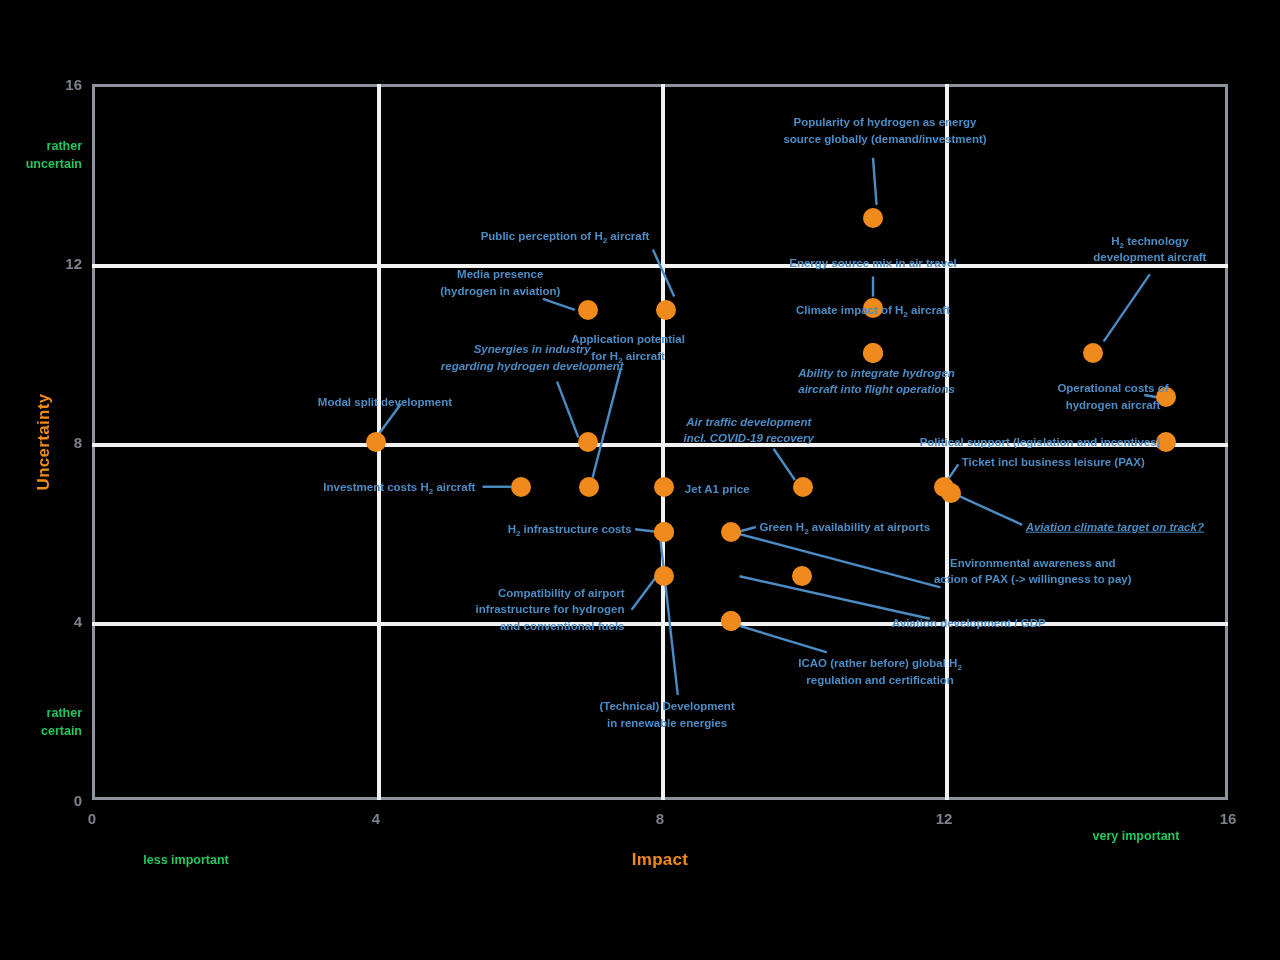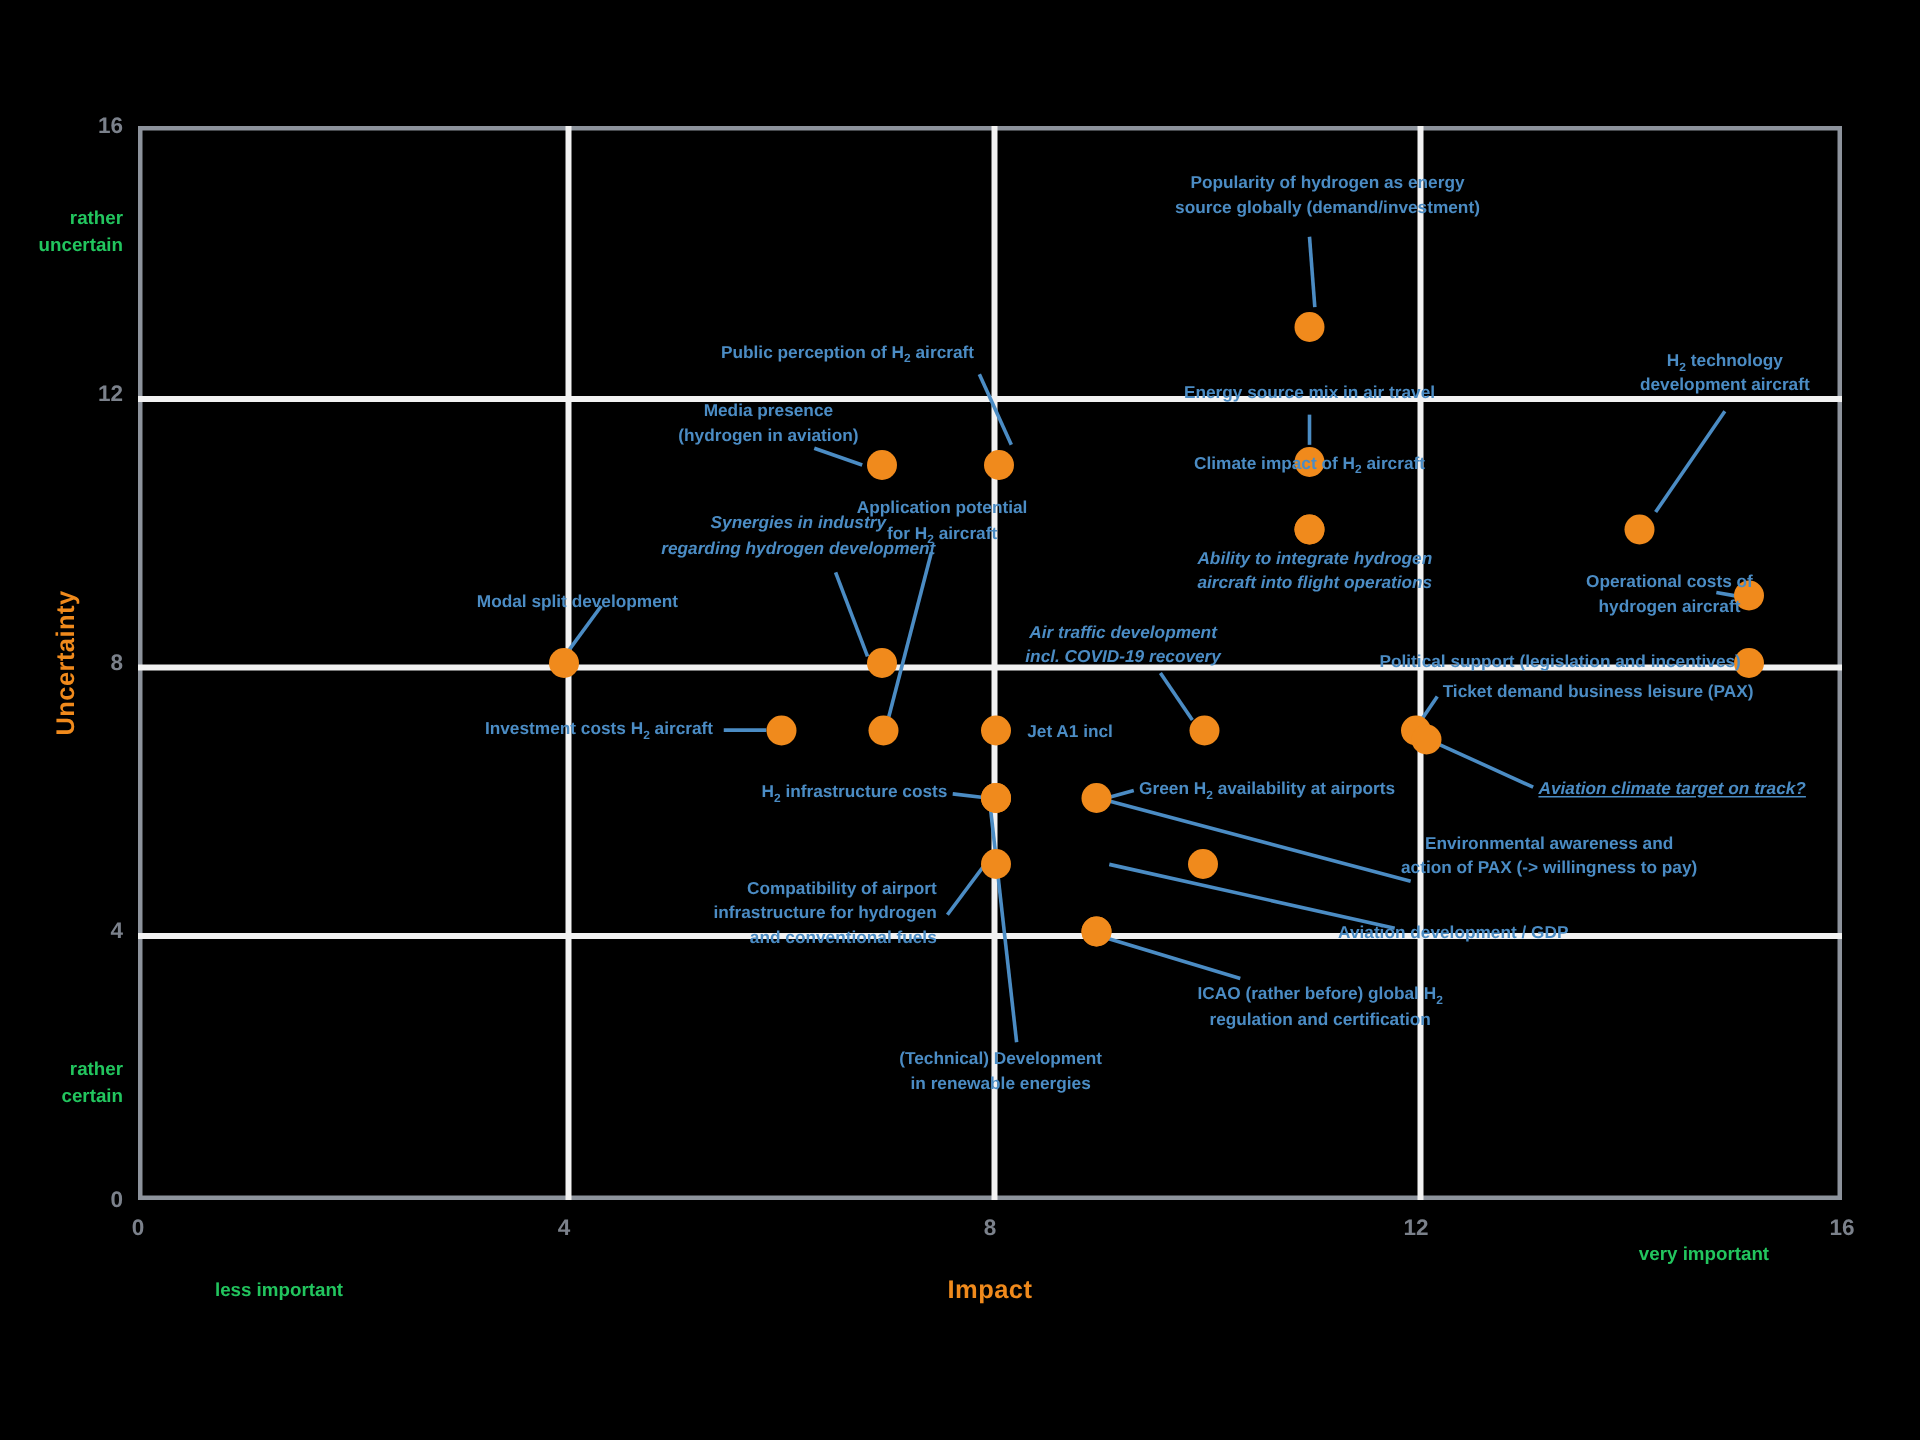--- a/index.html
+++ b/index.html
@@ -159,34 +159,34 @@
       <div class="point" style="left: 731px; top: 531.5px; background: rgb(240, 138, 28);"></div>
       <div class="point" style="left: 664.26px; top: 576.25px; background: rgb(240, 138, 28);"></div>
       <div class="point" style="left: 802px; top: 576.25px; background: rgb(240, 138, 28);"></div>
       <div class="point" style="left: 731px; top: 621px; background: rgb(240, 138, 28);"></div>
       <div class="point" style="left: 731px; top: 621px; background: rgb(240, 138, 28);"></div>
       <div class="point" style="left: 664.26px; top: 531.5px; background: rgb(240, 138, 28);"></div>
     </div>
   <div id="labels-layer">
       <div class="pt-label al-center" style="left: 885px; top: 130.988px; color: rgb(75, 140, 196);">Popularity of hydrogen as energy<br>source globally (demand/investment)</div>
       <div class="pt-label al-right" style="left: 649.35px; top: 236.15px; color: rgb(75, 140, 196);">Public perception of H<sub>2</sub> aircraft</div>
-      <div class="pt-label al-center" style="left: 500.25px; top: 283.137px; color: rgb(75, 140, 196); margin-left: 12px;">Media presence<br>(hydrogen in aviation)</div>
+      <div class="pt-label al-center" style="left: 500.25px; top: 283.137px; color: rgb(75, 140, 196);">Media presence<br>(hydrogen in aviation)</div>
       <div class="pt-label al-center" style="left: 873px; top: 263px; color: rgb(75, 140, 196);">Energy source mix in air travel</div>
       <div class="pt-label al-center" style="left: 873px; top: 309.988px; color: rgb(75, 140, 196);">Climate impact of H<sub>2</sub> aircraft</div>
       <div class="pt-label al-center" style="left: 1149.9px; top: 249.575px; color: rgb(75, 140, 196);">H<sub>2</sub> technology<br>development aircraft</div>
       <div class="pt-label al-center" style="left: 628.05px; top: 348.025px; color: rgb(75, 140, 196);">Application potential<br>for H<sub>2</sub> aircraft</div>
       <div class="pt-label al-center" style="left: 876.55px; top: 381.587px; color: rgb(75, 140, 196);"><span class="italic">Ability to integrate hydrogen<br>aircraft into flight operations</span></div>
       <div class="pt-label al-center" style="left: 1112.98px; top: 397.25px; color: rgb(75, 140, 196);">Operational costs of<br>hydrogen aircraft</div>
       <div class="pt-label al-center" style="left: 336.95px; top: 401.725px; color: rgb(75, 140, 196); margin-left: 48px;">Modal split development</div>
       <div class="pt-label al-center" style="left: 532.2px; top: 358px; color: rgb(75, 140, 196); font-style: italic;">Synergies in industry<br>regarding hydrogen development</div>
       <div class="pt-label al-right" style="left: 1160.55px; top: 442px; color: rgb(75, 140, 196);">Political support (legislation and incentives)</div>
       <div class="pt-label al-center" style="left: 748.75px; top: 430.812px; color: rgb(75, 140, 196);"><span class="italic">Air traffic development<br>incl. COVID-19 recovery</span></div>
       <div class="pt-label al-right" style="left: 475.4px; top: 486.75px; color: rgb(75, 140, 196);">Investment costs H<sub>2</sub> aircraft</div>
-      <div class="pt-label al-left" style="left: 684.85px; top: 488.988px; color: rgb(75, 140, 196);">Jet A1 incl</div>
-      <div class="pt-label al-left" style="left: 961.75px; top: 462.137px; color: rgb(75, 140, 196);">Ticket demand business leisure (PAX)</div>
+      <div class="pt-label al-left" style="left: 684.85px; top: 488.988px; color: rgb(75, 140, 196);">Jet A1 price</div>
+      <div class="pt-label al-left" style="left: 961.75px; top: 462.137px; color: rgb(75, 140, 196);">Ticket incl business leisure (PAX)</div>
       <div class="pt-label al-left" style="left: 1025.65px; top: 527.025px; color: rgb(75, 140, 196); text-decoration: underline;"><span class="italic">Aviation climate target on track?</span></div>
       <div class="pt-label al-right" style="left: 631.6px; top: 529.263px; color: rgb(75, 140, 196);">H<sub>2</sub> infrastructure costs</div>
       <div class="pt-label al-left" style="left: 759.4px; top: 527.025px; color: rgb(75, 140, 196);">Green H<sub>2</sub> availability at airports</div>
       <div class="pt-label al-right" style="left: 624.5px; top: 609.812px; color: rgb(75, 140, 196);">Compatibility of airport<br>infrastructure for hydrogen<br>and conventional fuels</div>
       <div class="pt-label al-center" style="left: 1032.75px; top: 571.775px; color: rgb(75, 140, 196);">Environmental awareness and<br>action of PAX (-&gt; willingness to pay)</div>
       <div class="pt-label al-center" style="left: 968.85px; top: 623.237px; color: rgb(75, 140, 196);">Aviation development / GDP</div>
       <div class="pt-label al-center" style="left: 880.1px; top: 672.462px; color: rgb(75, 140, 196);">ICAO (rather before) global H<sub>2</sub><br>regulation and certification</div>
       <div class="pt-label al-center" style="left: 667.1px; top: 714.975px; color: rgb(75, 140, 196);">(Technical) Development<br>in renewable energies</div>
     </div>
   <div id="ticks-layer">

